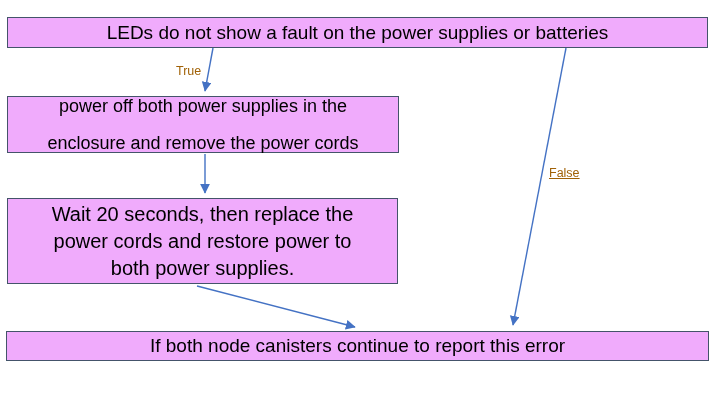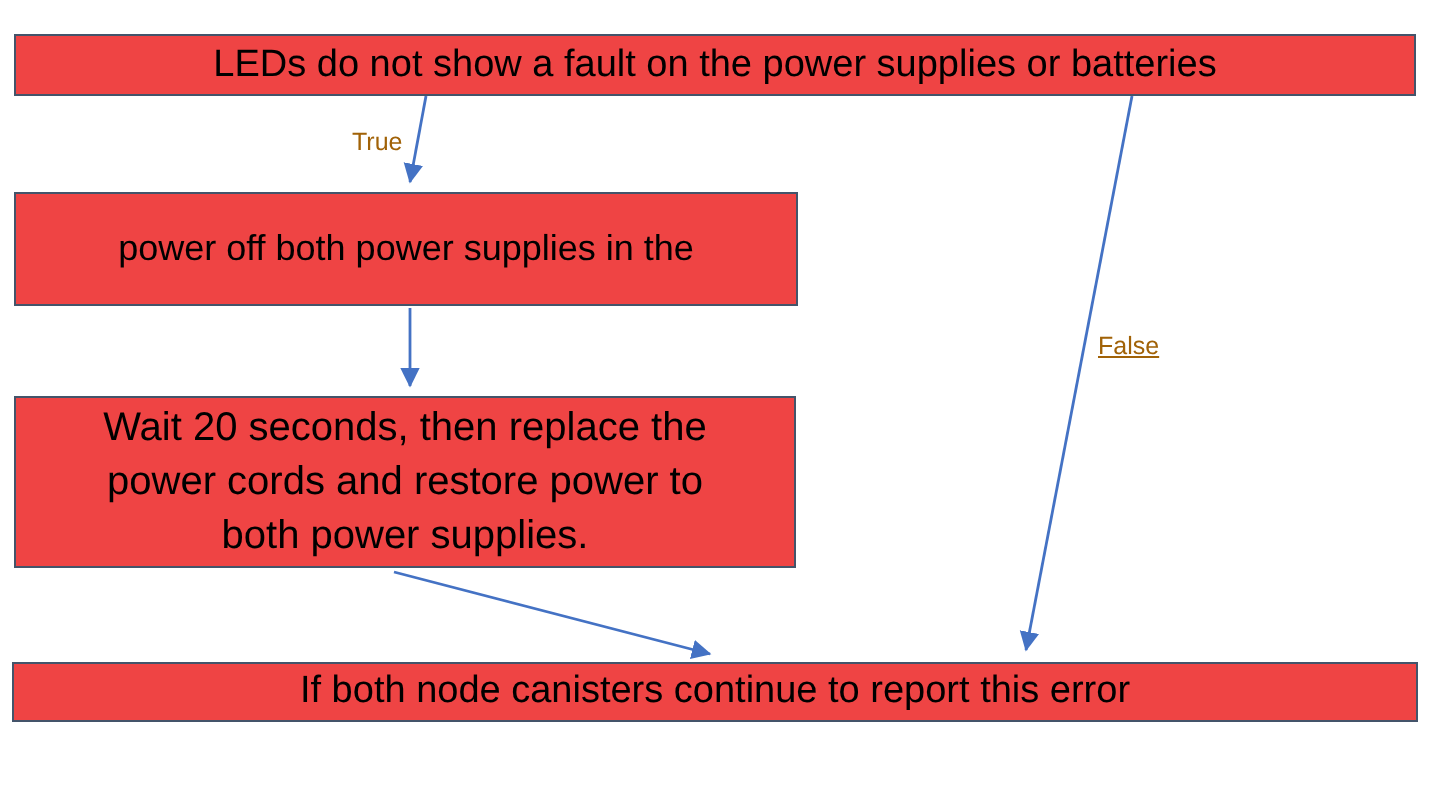--- a/index.html
+++ b/index.html
@@ -28,21 +28,21 @@
     stroke: var(--arrow, #4472c4);
     stroke-width: 1.4;
   }
   .arrowhead-path {
     fill: var(--arrow, #4472c4);
   }
   .box {
     position: absolute;
     box-sizing: border-box;
     border: 1.5px solid var(--box-border, #44546a);
-    background: #ef4444;
+    background: #f0abfc;
     display: flex;
     flex-direction: column;
     justify-content: center;
     align-items: center;
     text-align: center;
     line-height: 1.35;
   }
   .box1 {
     left: 7px;
     top: 17px;
@@ -109,20 +109,21 @@
   <div class="box box1">
     <div>LEDs do not show a fault on the power supplies or batteries</div>
   </div>
 
   <div class="branch-label true-label">True</div>
 
   <div class="branch-label false-label">False</div>
 
   <div class="box box2">
     <div>power off both power supplies in the</div>
+    <div>enclosure and remove the power cords</div>
   </div>
 
   <div class="box box3">
     <div>Wait 20 seconds, then replace the</div>
     <div>power cords and restore power to</div>
     <div>both power supplies.</div>
   </div>
 
   <div class="box box4">
     <div>If both node canisters continue to report this error</div>

